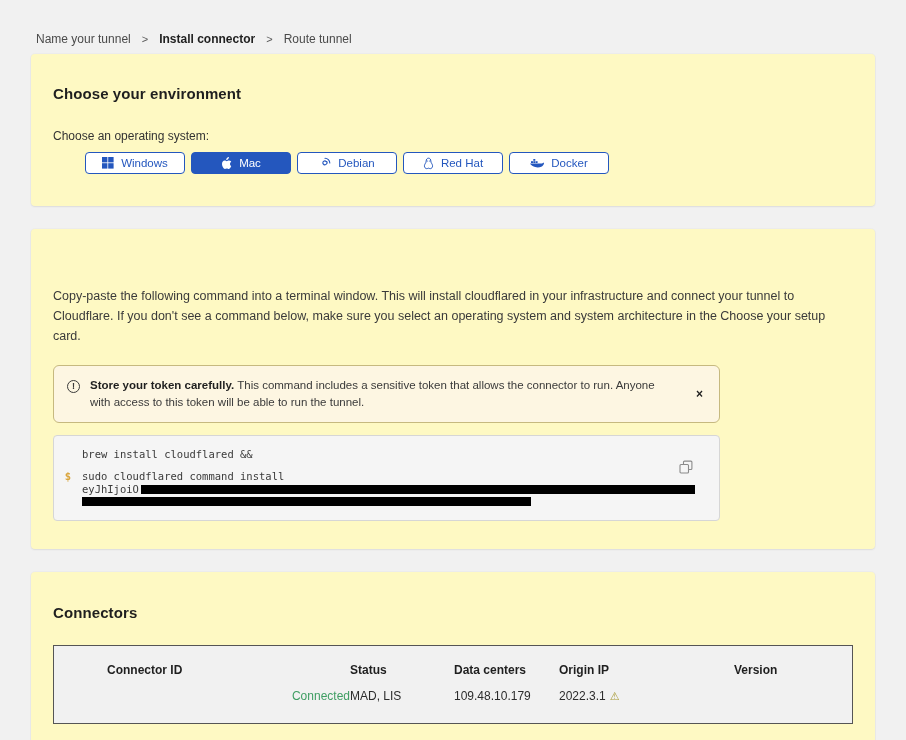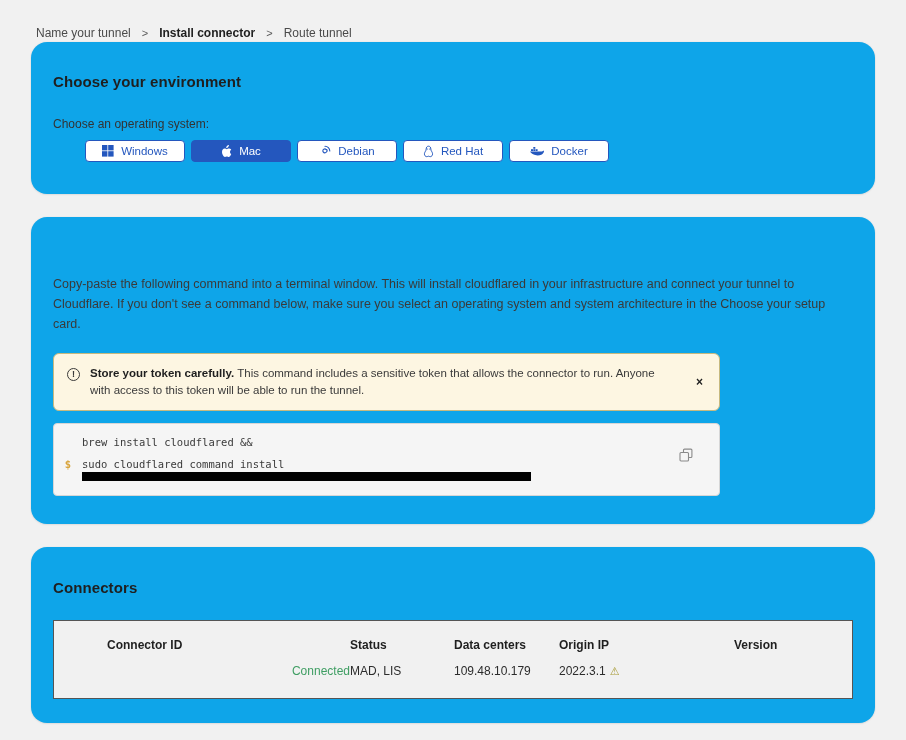--- a/index.html
+++ b/index.html
@@ -8,30 +8,30 @@
     background:#f1f1f1;
     font-family:"Liberation Sans", sans-serif;
     color:#333;
     overflow:hidden;
   }
   
   .breadcrumb {
     display:flex; align-items:center; gap:11px;
     padding:24px 36px 0 36px;
     font-size:12px; color:#4a4a4a;
-    height:42px;
+    height:54px;
   }
   .crumb { color:#4a4a4a; }
   .crumb.active { font-weight:bold; color:#1f1f1f; }
   .crumb-sep { color:#5a5a5a; font-size:11px; }
 
   
   .card {
-    background:#0ea5e9;
-    border-radius:16px;
+    background:#fef9c3;
+    border-radius:4px;
     margin:0 31px 23px 31px;
     box-shadow:0 1px 2px rgba(0,0,0,0.07), 0 0 0 1px rgba(0,0,0,0.02);
   }
   .card-title {
     font-size:15px; font-weight:bold; color:#1f1f1f;
     letter-spacing:.1px;
   }
 
   
   .card-env { padding:31px 30px 32px 22px; margin-top:0; }
@@ -217,20 +217,27 @@
     <div class="code-row code-line1">
       <span class="code-prompt-cell"></span>
       <span>brew install cloudflared &amp;&amp;</span>
     </div>
     <div class="code-row">
       <span class="code-prompt-cell">$</span>
       <span>sudo cloudflared command install</span>
     </div>
     <div class="code-row">
       <span class="code-prompt-cell"></span>
+      <span class="token-line">
+        <span>eyJhIjoiO</span>
+        <span class="redact-bar bar-1"></span>
+      </span>
+    </div>
+    <div class="code-row">
+      <span class="code-prompt-cell"></span>
       <span class="redact-bar bar-2"></span>
     </div>
     <button class="copy-btn" title="">
       <span>
         <svg width="14" height="14" viewBox="0 0 14 14">
             <g fill="none" stroke="#8a8a8a" stroke-width="1.1">
               <rect x="1" y="4.5" width="8.5" height="8.5" rx="1"></rect>
               <path d="M4.5 4.5V2.1a1 1 0 0 1 1-1h6.4a1 1 0 0 1 1 1v6.4a1 1 0 0 1-1 1H9.5"></path>
             </g>
           </svg>

